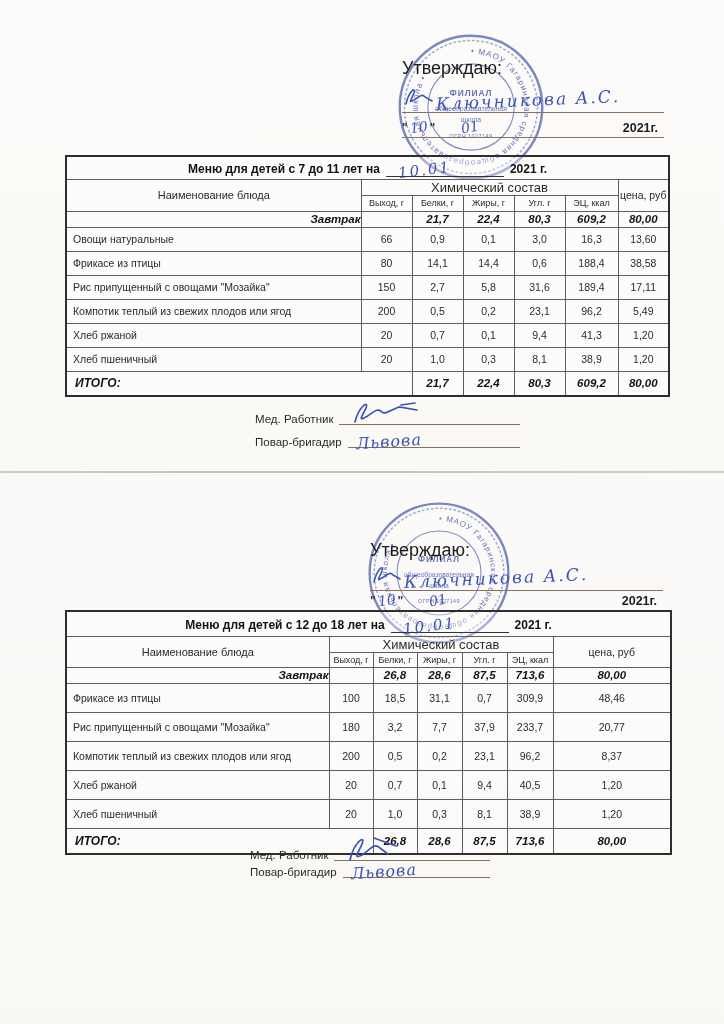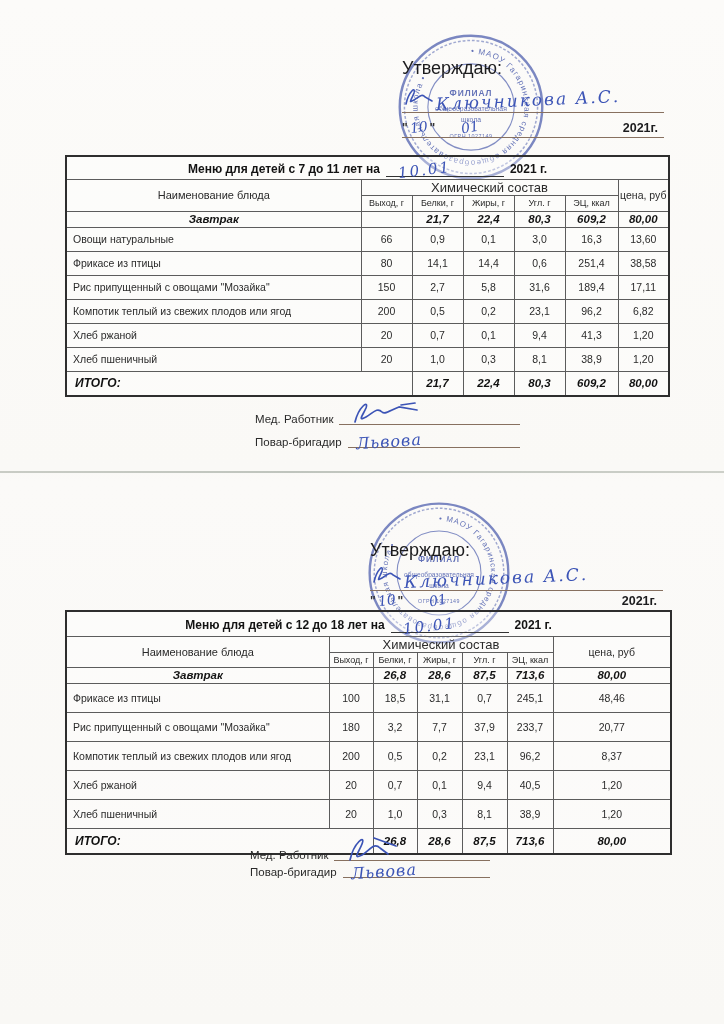--- a/index.html
+++ b/index.html
@@ -41,21 +41,21 @@
   .titlerow td { border:1.5px solid #2e2e2e; text-align:center; vertical-align:middle; }
   .t-prefix, .t-suffix { font-weight:bold; font-size:12px; color:#131313; }
   .t-blank { display:inline-block; width:118px; border-bottom:1.6px solid #333;
              margin:0 6px; position:relative; height:17px; vertical-align:bottom; }
   .hwdate { position:absolute; left:12px; bottom:-3px; font-size:15px; transform:rotate(-7deg); letter-spacing:2px; white-space:nowrap; }
   .h-name  { text-align:center; vertical-align:middle; font-size:11px; color:#2a2a2a; }
   .h-group { text-align:center; vertical-align:middle; font-size:13px; color:#2a2a2a; }
   .h-col   { text-align:center; vertical-align:middle; font-size:9px; color:#2a2a2a; }
   .h-price { text-align:center; vertical-align:middle; font-size:10.5px; color:#2a2a2a; }
   .mealrow td { font-style:italic; font-weight:bold; font-size:11.5px; color:#141414; }
-  .meal-name { text-align:center; }
+  .meal-name { text-align:right; }
   .c-num { text-align:center; font-size:10.5px; color:#2b2b2b; }
   tbody.rows td.c-name { text-align:left; padding-left:6px; font-size:10.5px; color:#2b2b2b; }
   .totalrow td { font-style:italic; font-weight:bold; color:#111; }
   .total-name { padding-left:8px; font-size:12px; }
   .totalrow .c-num { font-size:11.5px; font-weight:bold; }
   .m1 .titlerow td { height:23px; }
   .m1 .h1 td { height:14px; } .m1 .h2 td { height:16px; }
   .m1 .mealrow td { height:16px; }
   .m1 tbody.rows td { height:24px; }
   .m1 .totalrow td { height:25px; }
@@ -159,40 +159,40 @@
           <td class="c-num">3,0</td>
           <td class="c-num">16,3</td>
           <td class="c-num">13,60</td>
         </tr>
         <tr>
           <td class="c-name">Фрикасе из птицы</td>
           <td class="c-num">80</td>
           <td class="c-num">14,1</td>
           <td class="c-num">14,4</td>
           <td class="c-num">0,6</td>
-          <td class="c-num">251,4</td>
+          <td class="c-num">188,4</td>
           <td class="c-num">38,58</td>
         </tr>
         <tr>
           <td class="c-name">Рис припущенный с овощами "Мозайка"</td>
           <td class="c-num">150</td>
           <td class="c-num">2,7</td>
           <td class="c-num">5,8</td>
           <td class="c-num">31,6</td>
           <td class="c-num">189,4</td>
           <td class="c-num">17,11</td>
         </tr>
         <tr>
           <td class="c-name">Компотик теплый из свежих плодов или ягод</td>
           <td class="c-num">200</td>
           <td class="c-num">0,5</td>
           <td class="c-num">0,2</td>
           <td class="c-num">23,1</td>
           <td class="c-num">96,2</td>
-          <td class="c-num">6,82</td>
+          <td class="c-num">5,49</td>
         </tr>
         <tr>
           <td class="c-name">Хлеб ржаной</td>
           <td class="c-num">20</td>
           <td class="c-num">0,7</td>
           <td class="c-num">0,1</td>
           <td class="c-num">9,4</td>
           <td class="c-num">41,3</td>
           <td class="c-num">1,20</td>
         </tr>
@@ -308,21 +308,21 @@
         <td class="c-num">80,00</td>
       </tr>
     </tbody>
     <tbody class="rows">
         <tr>
           <td class="c-name">Фрикасе из птицы</td>
           <td class="c-num">100</td>
           <td class="c-num">18,5</td>
           <td class="c-num">31,1</td>
           <td class="c-num">0,7</td>
-          <td class="c-num">245,1</td>
+          <td class="c-num">309,9</td>
           <td class="c-num">48,46</td>
         </tr>
         <tr>
           <td class="c-name">Рис припущенный с овощами "Мозайка"</td>
           <td class="c-num">180</td>
           <td class="c-num">3,2</td>
           <td class="c-num">7,7</td>
           <td class="c-num">37,9</td>
           <td class="c-num">233,7</td>
           <td class="c-num">20,77</td>

